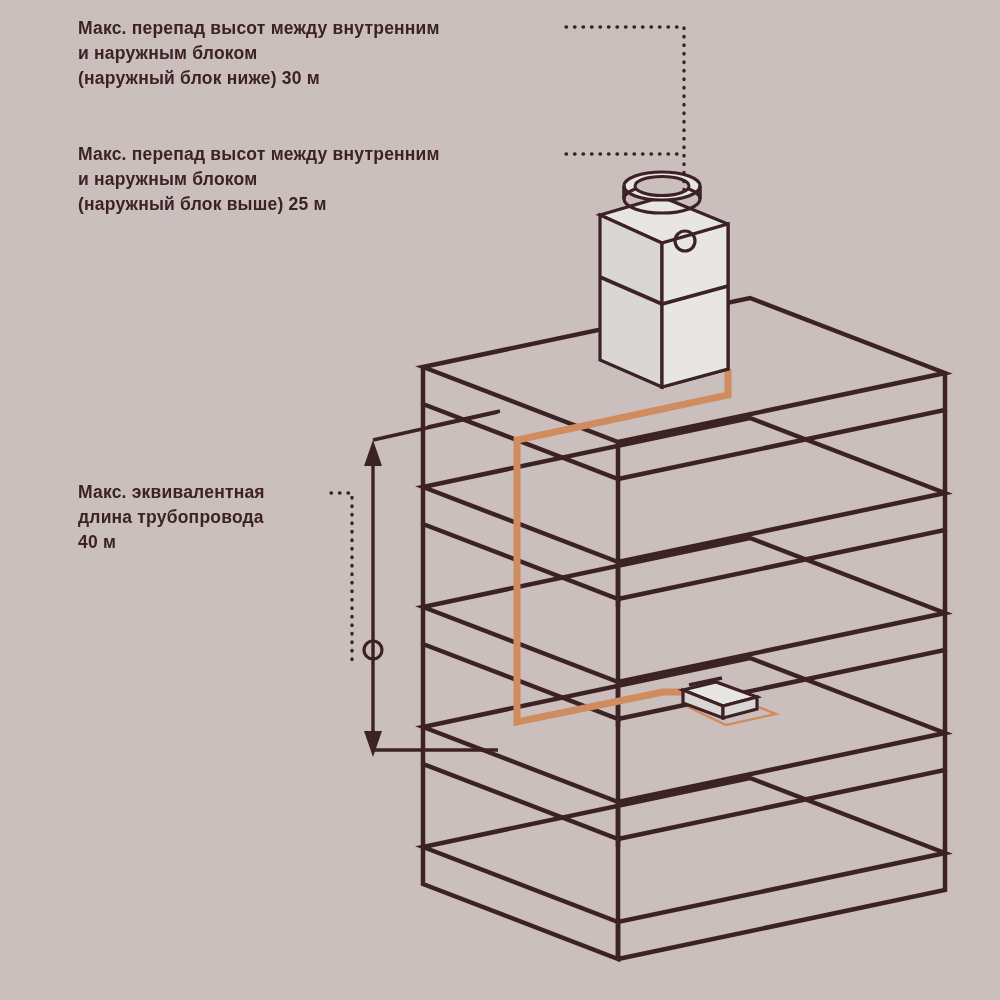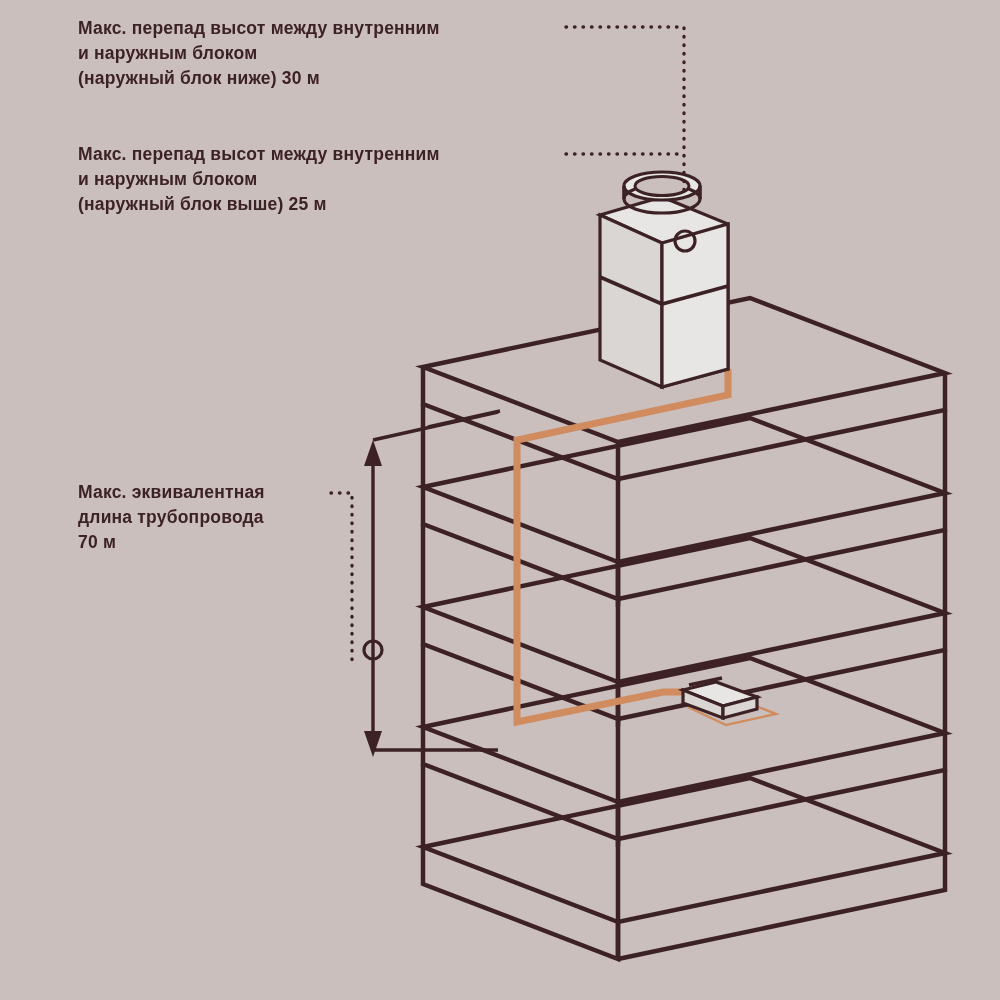--- a/index.html
+++ b/index.html
@@ -159,15 +159,15 @@
   <div class="label" id="label-below">Макс. перепад высот между внутренним
 и наружным блоком
 (наружный блок ниже) 30 м</div>
 
   <div class="label" id="label-above">Макс. перепад высот между внутренним
 и наружным блоком
 (наружный блок выше) 25 м</div>
 
   <div class="label" id="label-length">Макс. эквивалентная
 длина трубопровода
-70 м</div>
+40 м</div>
 
 </div>
 
 </body></html>

